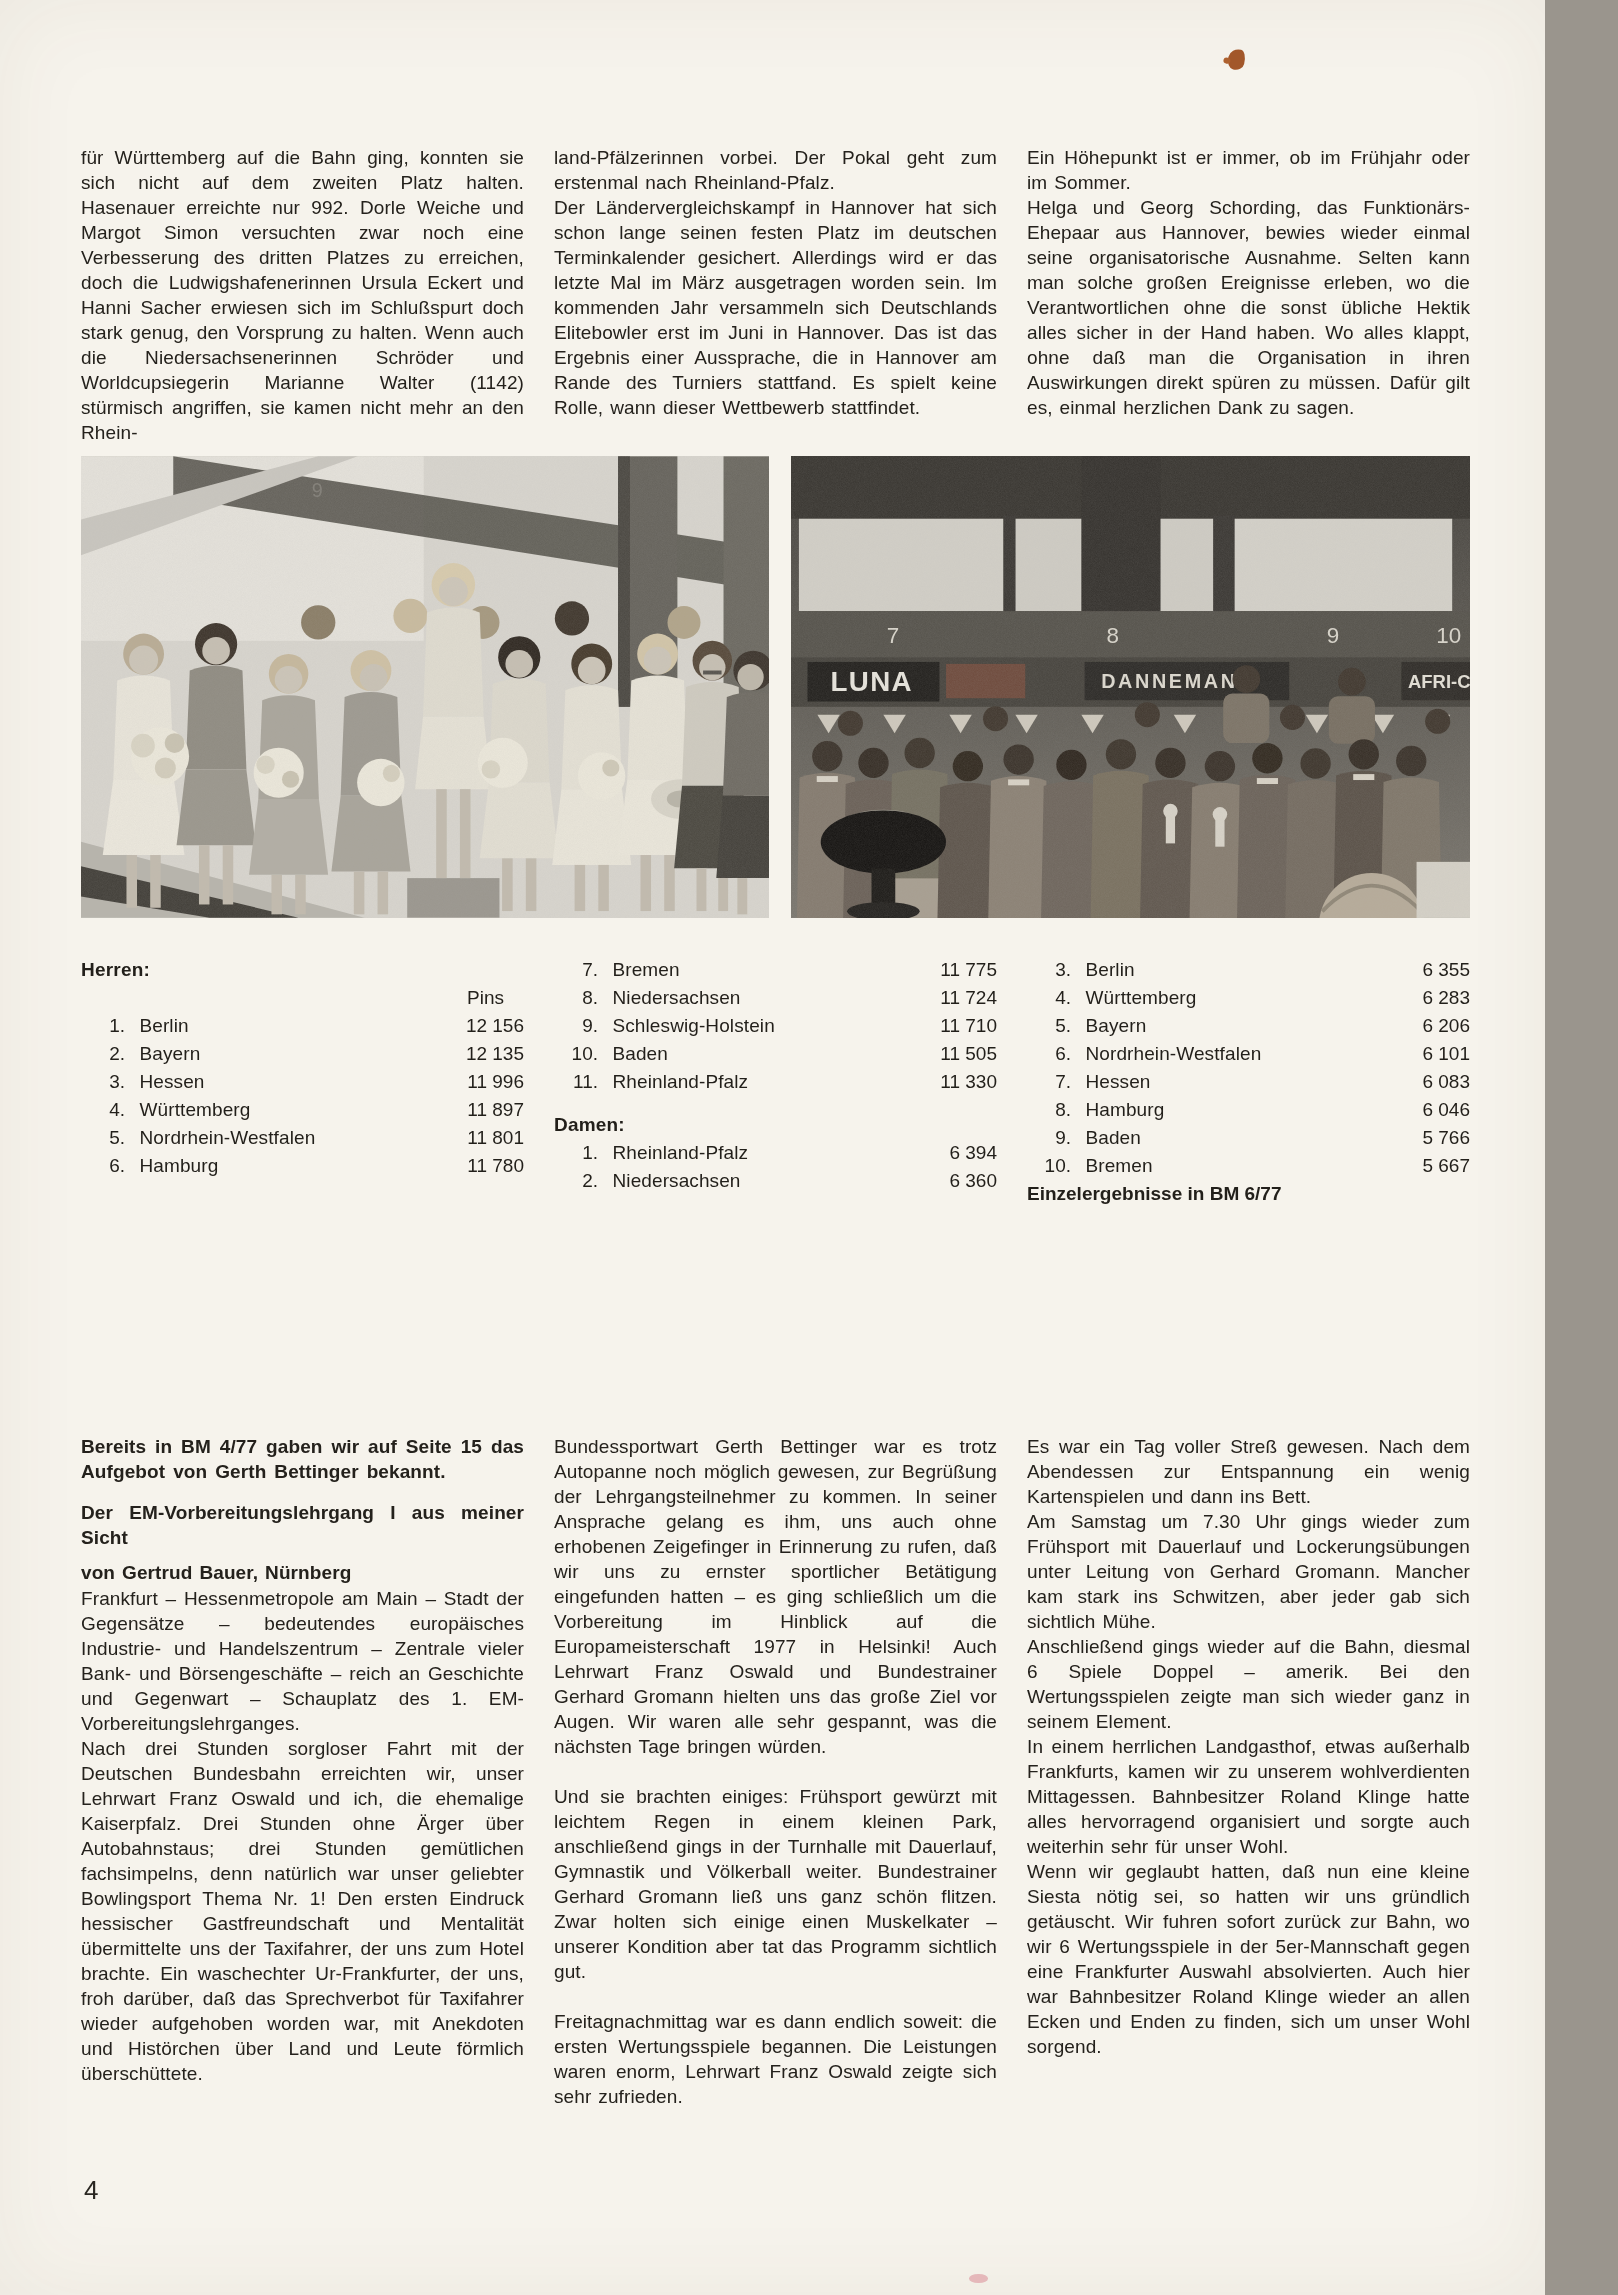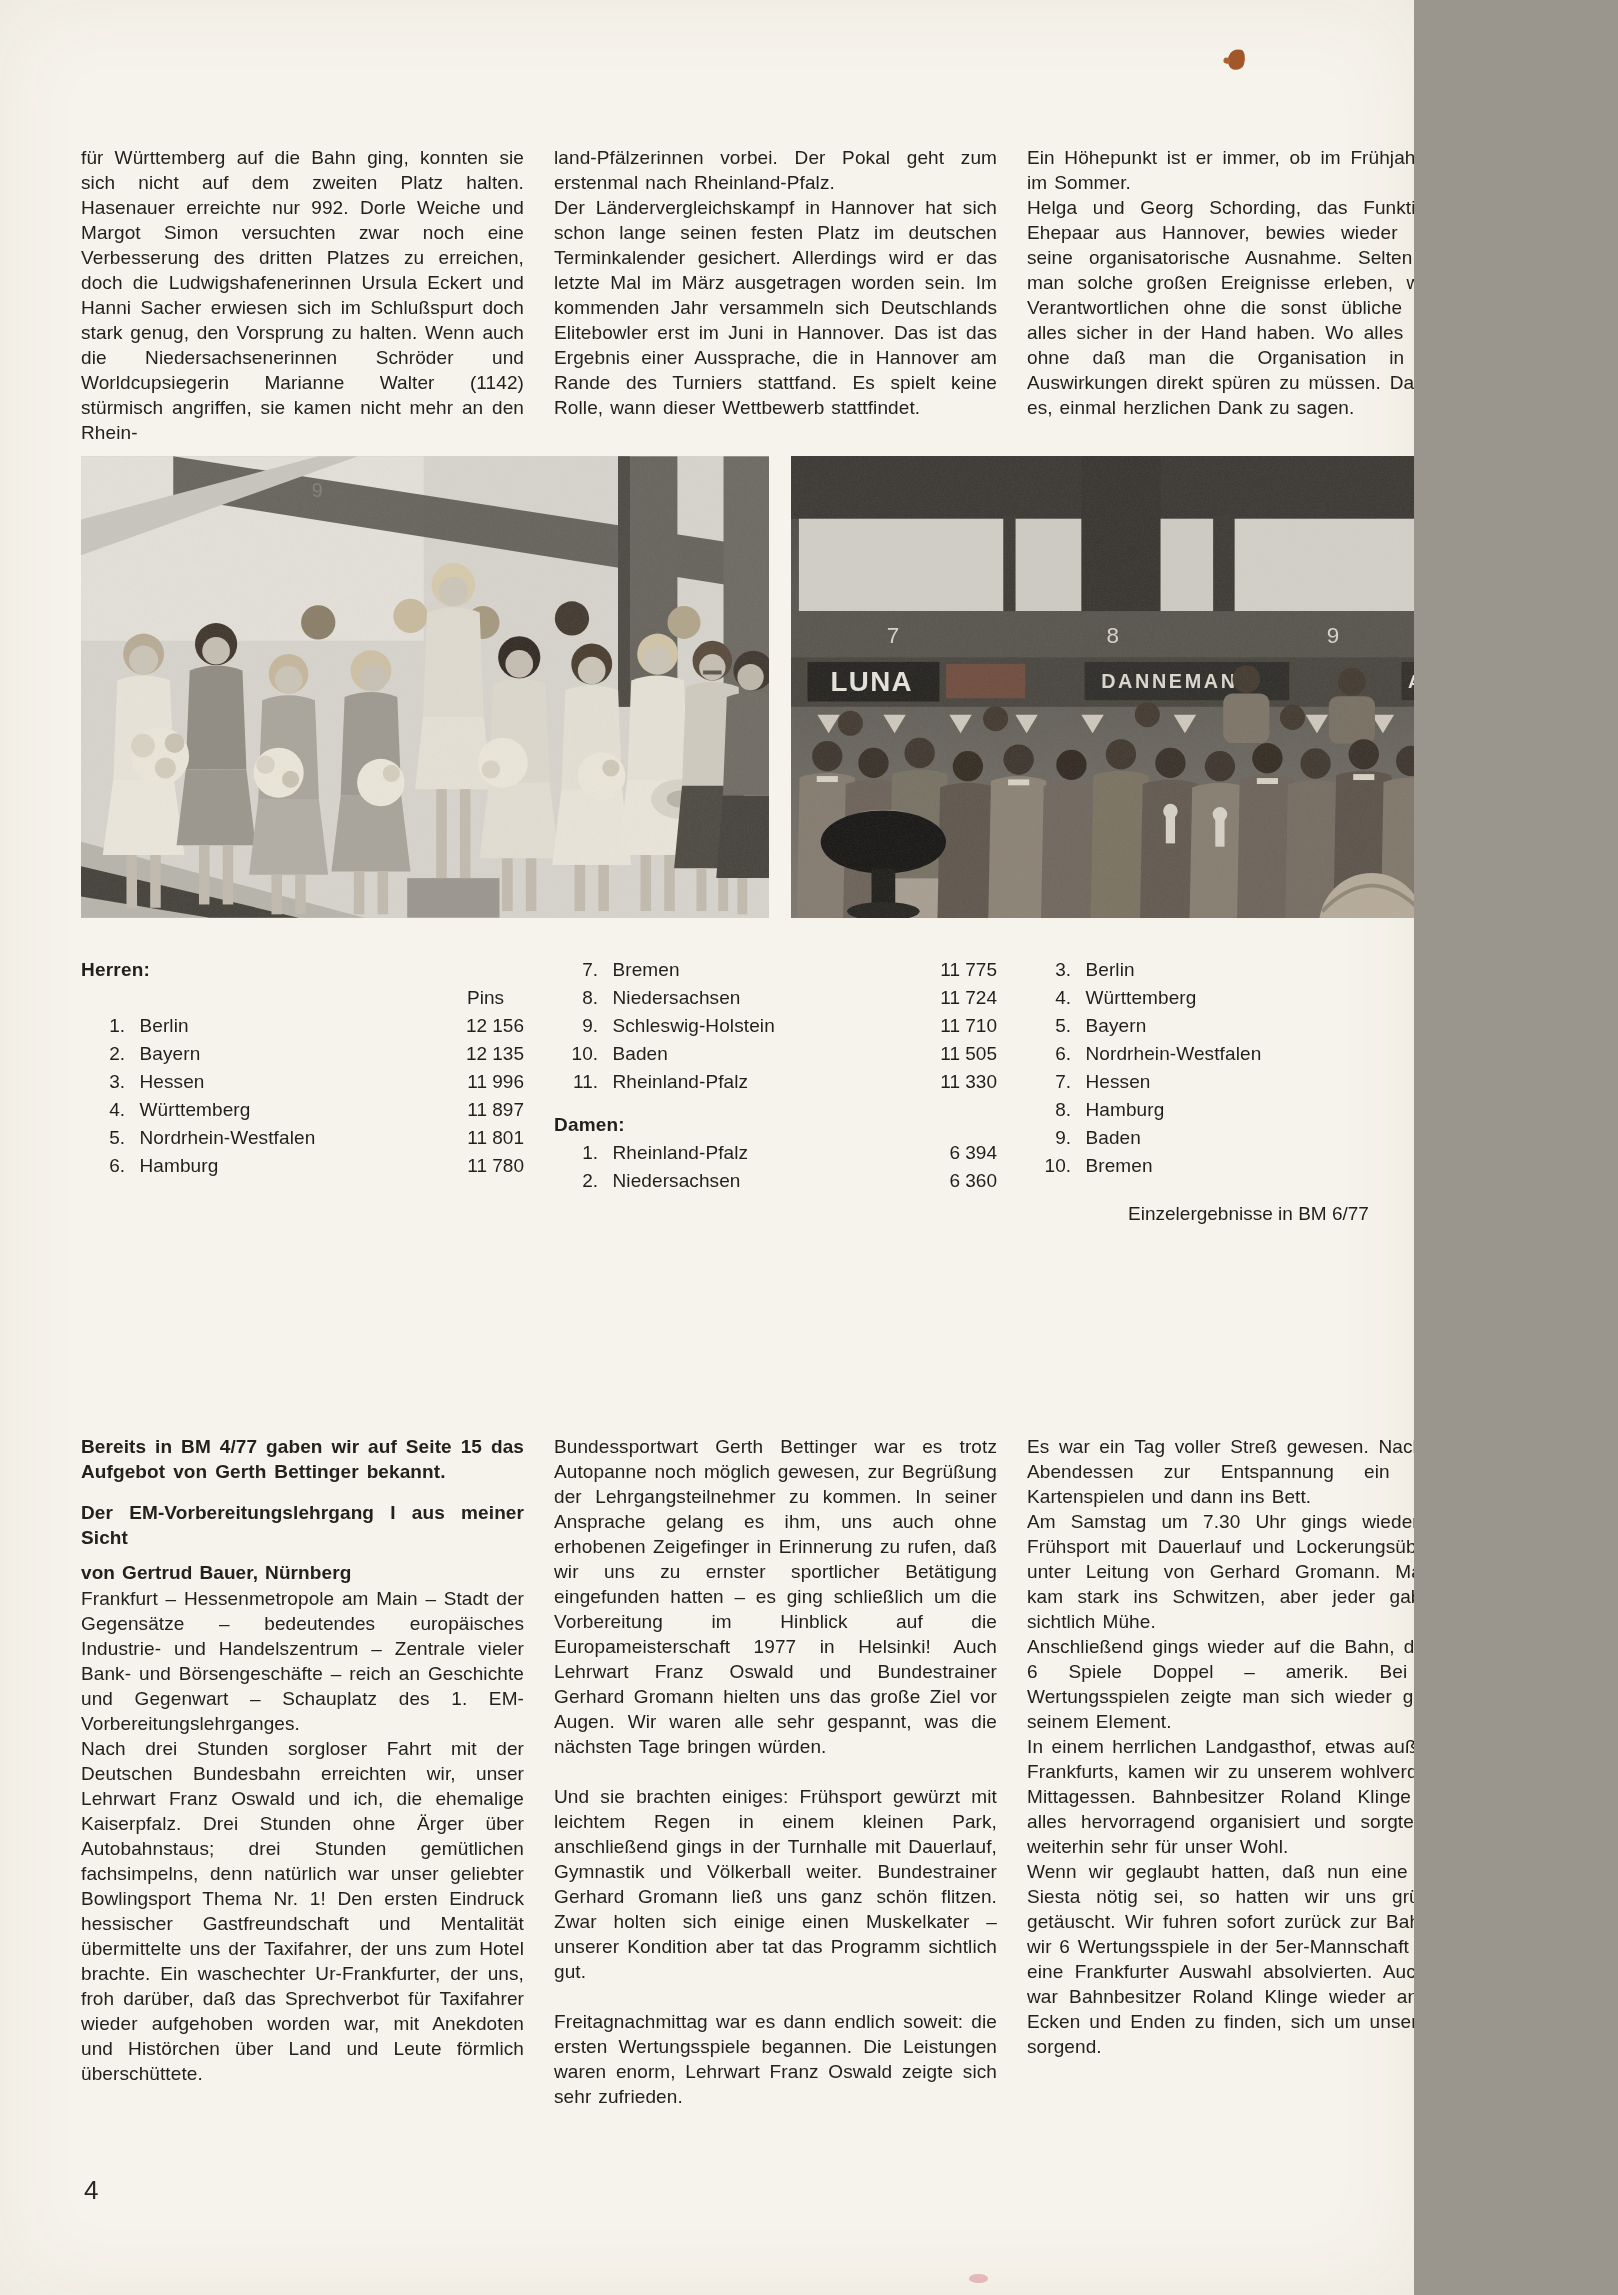--- a/index.html
+++ b/index.html
@@ -1,18 +1,18 @@
 <!DOCTYPE html>
 <html style="font-size:10.6px"><head>
 <meta charset="utf-8">
 <style>
   html,body{margin:0;padding:0;background:#9a958d;}
   .page{
     position:relative;
-    width:1414px;height:2295px;
+    width:1545px;height:2295px;
     background:#f6f3ec;
     font-family:"Liberation Sans","DejaVu Sans",sans-serif;
     color:#221f1a;
     box-shadow:inset 0 0 92px rgba(90,70,40,.06);
     overflow:hidden;
   }
   
   .cols{position:absolute;left:81px;width:1389px;display:flex;gap:30px;}
   .col{width:443px;}
   .col p{
@@ -30,21 +30,21 @@
   
   .results{position:absolute;top:956px;left:81px;width:1389px;display:flex;gap:30px;font-size:19px;}
   .res-col{width:443px;}
   .res-title{font-weight:bold;line-height:28px;letter-spacing:0.2px;}
   .res-pins{text-align:right;line-height:28px;padding-right:20px;}
   .res-row{display:flex;line-height:28px;}
   .res-row .rank{width:44px;text-align:right;}
   .res-row .team{flex:1;padding-left:14.5px;letter-spacing:0.1px;}
   .res-row .pins{text-align:center;}
   .res-damen-label{margin-top:14.5px;}
-  .res-footnote{margin-top:20px;text-align:center;font-weight:normal;line-height:28px;}
+  .res-footnote{margin-top:0;text-align:left;font-weight:bold;line-height:28px;}
   
   .headline{position:absolute;top:1308px;left:81px;width:1389px;text-align:center;color:#e30613;}
   .headline .h1wrap,.headline .h2wrap{display:block;}
   .headline h1{
     margin:0;display:inline-block;white-space:nowrap;
     font-size:58px;line-height:58px;font-weight:bold;
     letter-spacing:-0.7px;
     transform:scaleX(.82);transform-origin:center;
   }
   .headline h2{

